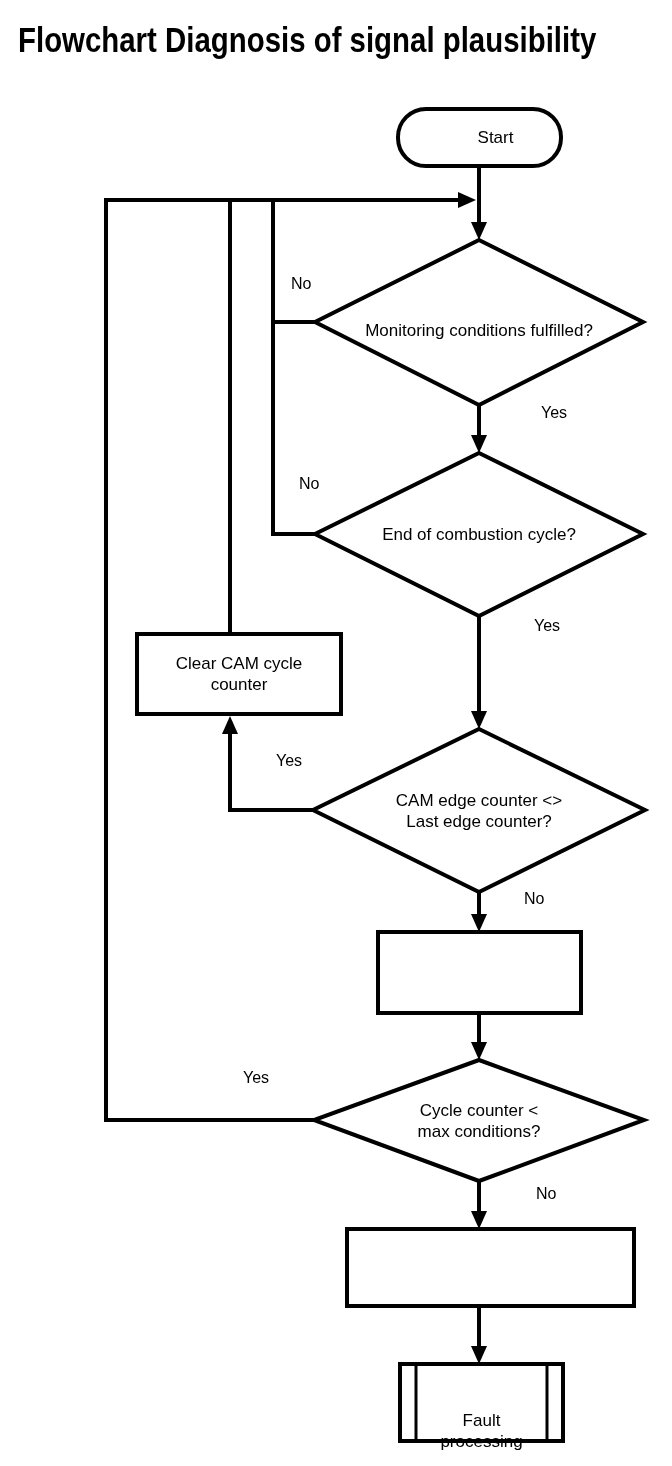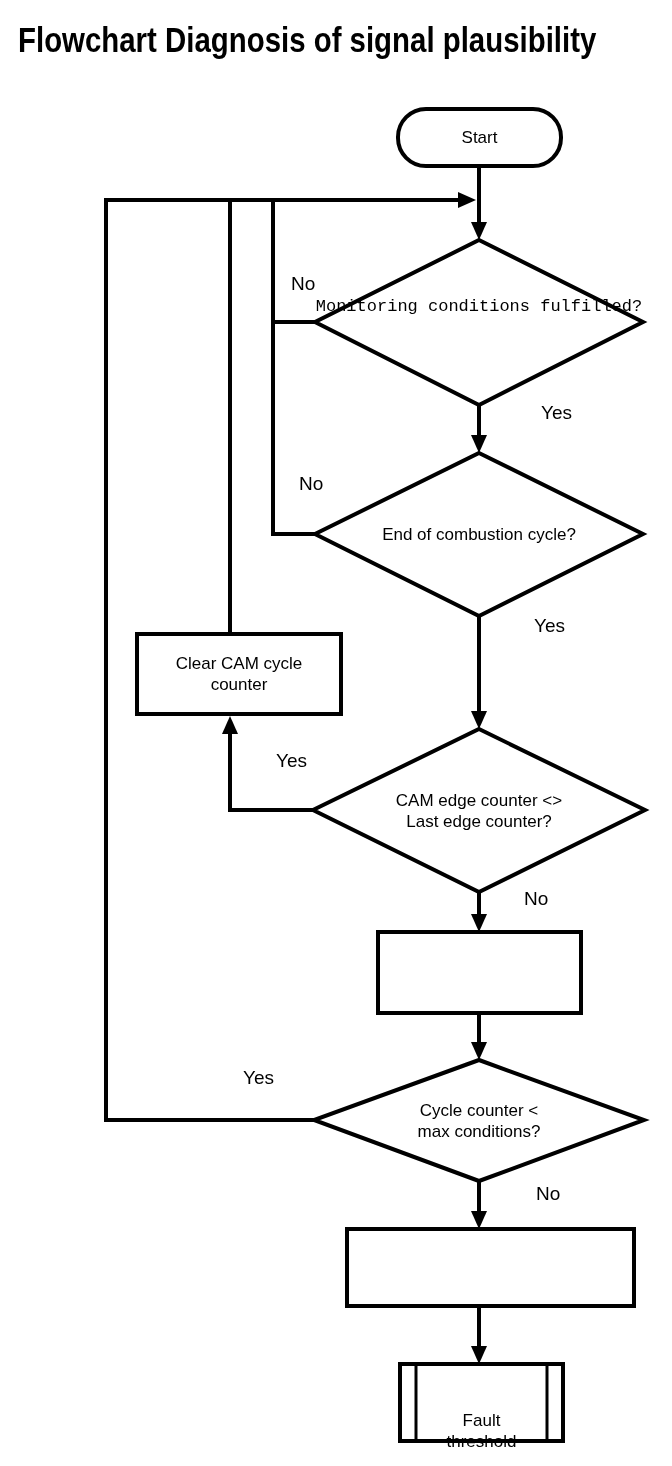--- a/index.html
+++ b/index.html
@@ -12,21 +12,21 @@
     position:absolute;left:10px;top:20px;
     font-size:35px;font-weight:700;white-space:nowrap;
     transform:scaleX(0.84);transform-origin:0 50%;
   }
   .nlabel{
     position:absolute;display:flex;flex-direction:column;
     align-items:center;justify-content:center;text-align:center;
     font-size:17px;line-height:21px;pointer-events:none;
   }
   .elabel{
-    position:absolute;font-size:19px;line-height:20px;white-space:nowrap;
+    position:absolute;font-size:16px;line-height:20px;white-space:nowrap;
     pointer-events:none;
     text-align:center;
   }
 </style>
 </head>
 <body>
 
 <div class="canvas">
 
   <div class="page-title">Flowchart Diagnosis of signal plausibility</div>
@@ -94,25 +94,25 @@
       <polygon points="471,729 637,810 471,892 305,810"></polygon>
       <rect x="370" y="932" width="203" height="81"></rect>
       <polygon points="471,1060 636,1120 471,1181 306,1120"></polygon>
       <rect x="339" y="1229" width="287" height="77"></rect>
       <rect x="392" y="1364" width="163" height="77"></rect>
       <line x1="408" y1="1364" x2="408" y2="1441" stroke-width="3"></line>
       <line x1="539" y1="1364" x2="539" y2="1441" stroke-width="3"></line>
     </g>
   </svg>
 
-  <div class="nlabel" style="left:390px;top:109px;width:163px;height:57px;">
+  <div class="nlabel" style="left:390px;top:109px;width:163px;height:57px;padding-left:16px;">
     <div>Start</div>
   </div>
 
-  <div class="nlabel" style="left:307px;top:224px;width:328px;height:165px;font-family:Liberation Mono, monospace;">
+  <div class="nlabel" style="left:307px;top:248px;width:328px;height:165px;">
     <div>Monitoring conditions fulfilled?</div>
   </div>
 
   <div class="nlabel" style="left:129px;top:634px;width:204px;height:80px;">
     <div>Clear CAM cycle</div>
     <div>counter</div>
   </div>
 
   <div class="nlabel" style="left:307px;top:453px;width:328px;height:163px;">
     <div>End of combustion cycle?</div>
@@ -125,21 +125,21 @@
 
 
   <div class="nlabel" style="left:306px;top:1060px;width:330px;height:121px;align-items:center;">
     <div>Cycle counter &lt;</div>
     <div>max conditions?</div>
   </div>
 
 
   <div class="nlabel" style="left:392px;top:1392px;width:163px;height:77px;">
     <div>Fault</div>
-    <div>threshold</div>
+    <div>processing</div>
   </div>
 
   <div class="elabel" style="left:283px;top:274px;">No</div>
   <div class="elabel" style="left:533px;top:403px;">Yes</div>
   <div class="elabel" style="left:291px;top:474px;">No</div>
   <div class="elabel" style="left:526px;top:616px;">Yes</div>
   <div class="elabel" style="left:268px;top:751px;">Yes</div>
   <div class="elabel" style="left:516px;top:889px;">No</div>
   <div class="elabel" style="left:235px;top:1068px;">Yes</div>
   <div class="elabel" style="left:528px;top:1184px;">No</div>

